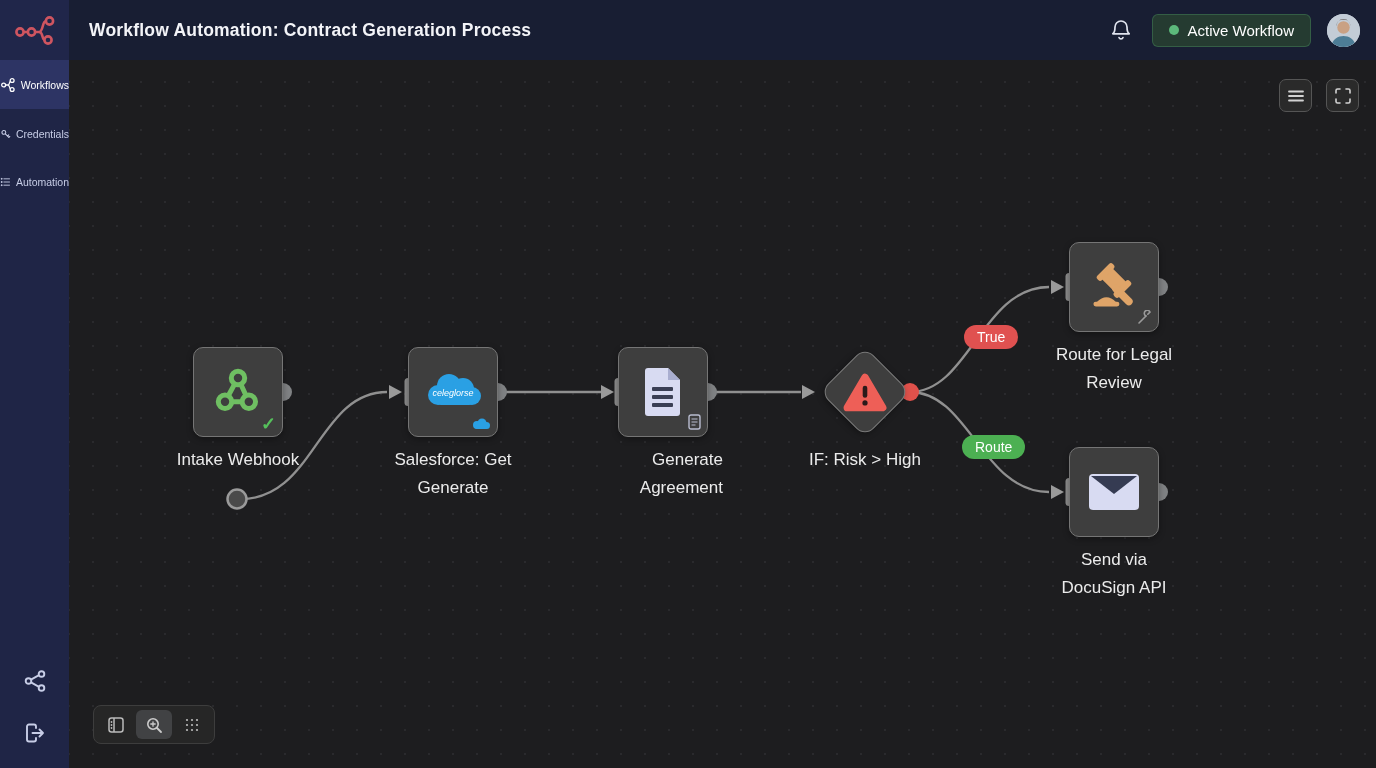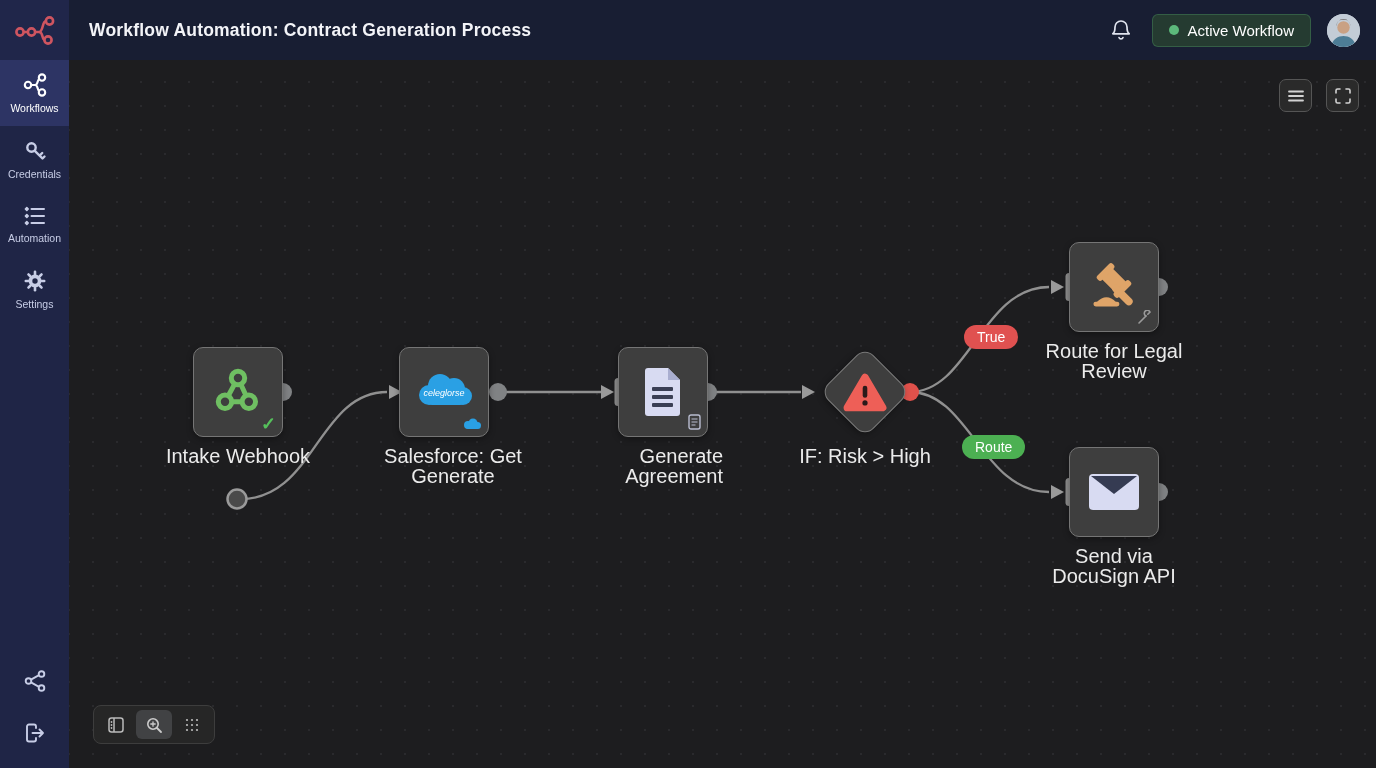--- a/index.html
+++ b/index.html
@@ -21,21 +21,21 @@
                   border:1px solid rgba(92,185,123,.28); border-radius:6px;
                   padding:6px 16px; height:33px; }
   .status-dot { width:10px; height:10px; border-radius:50%; background:#5cb97b; }
   .status-label { color:#ffffff; font-size:15px; }
   .avatar { width:33px; height:33px; border-radius:50%; overflow:hidden; background:#b9c4cf;
             flex:0 0 33px; }
 
   
   .sidebar { position:absolute; left:0; top:60px; width:69px; height:708px;
              background:#1f2546; display:flex; flex-direction:column; z-index:25; }
-  .side-item { display:flex; flex-direction:column; align-items:center; gap:5px;
+  .side-item { display:flex; align-items:center; gap:5px;
                padding:13px 0 12px; cursor:pointer; width:69px; }
   .side-item .lbl { font-size:10.5px; color:#c7cde6; }
   .side-item.active { background:#2d3464; }
   .side-item.active .lbl { color:#ffffff; }
   .side-spacer { flex:1; }
   .side-bottom { display:flex; flex-direction:column; align-items:center; gap:26px;
                  padding-bottom:22px; }
   .side-icon-btn { width:26px; height:26px; display:flex; align-items:center;
                    justify-content:center; cursor:pointer; }
 
@@ -45,21 +45,21 @@
             background-image:radial-gradient(#2a2a2d 1.2px, transparent 1.2px);
             background-size:24px 24px; background-position:12px 10px; }
   .edges { position:absolute; left:0; top:0; width:1307px; height:708px; }
 
   .node { position:absolute; width:90px; height:90px; background:#3e3e3e;
           border:1.5px solid #757575; border-radius:10px; display:flex;
           align-items:center; justify-content:center; cursor:pointer;
           box-shadow:0 2px 6px rgba(0,0,0,.35); }
   .node .corner-badge { position:absolute; right:6px; bottom:3px; line-height:1; }
   .check-glyph { color:#55c05b; font-size:18px; font-weight:700; }
-  .node-label { position:absolute; color:#ebebeb; font-size:20px; line-height:20px;
+  .node-label { position:absolute; color:#ebebeb; font-size:17px; line-height:28px;
                 text-align:center; }
 
   .diamond { position:absolute; width:64px; height:64px; background:#3e3e3e;
              border:1.5px solid #7a7a7a; border-radius:12px; transform:rotate(45deg);
              display:flex; align-items:center; justify-content:center; cursor:pointer;
              box-shadow:0 2px 6px rgba(0,0,0,.35); }
   .diamond .inner { transform:rotate(-45deg); display:flex; }
 
   .edge-pill { position:absolute; color:#ffffff; font-size:14px; padding:4px 13px;
                border-radius:13px; cursor:default; }
@@ -144,37 +144,20 @@
         <g stroke="#c7cde6" stroke-width="2" stroke-linecap="round">
           <path d="M8.5 4 H21 M8.5 11 H21 M8.5 18 H21"></path>
         </g>
         <g fill="#c7cde6">
           <rect x="2" y="2.2" width="3.6" height="3.6" rx="0.8" transform="rotate(45 3.8 4)"></rect>
           <rect x="2" y="9.2" width="3.6" height="3.6" rx="0.8" transform="rotate(45 3.8 11)"></rect>
           <rect x="2" y="16.2" width="3.6" height="3.6" rx="0.8" transform="rotate(45 3.8 18)"></rect>
         </g>
       </svg>
       <span class="lbl">Automation</span>
-    </div>
-    <div class="side-item">
-      <svg width="24" height="24" viewBox="0 0 24 24">
-        <g fill="#c7cde6">
-          <rect x="10.7" y="1.5" width="2.6" height="5" rx="1.2"></rect>
-          <rect x="10.7" y="1.5" width="2.6" height="5" rx="1.2" transform="rotate(45 12 12)"></rect>
-          <rect x="10.7" y="1.5" width="2.6" height="5" rx="1.2" transform="rotate(90 12 12)"></rect>
-          <rect x="10.7" y="1.5" width="2.6" height="5" rx="1.2" transform="rotate(135 12 12)"></rect>
-          <rect x="10.7" y="1.5" width="2.6" height="5" rx="1.2" transform="rotate(180 12 12)"></rect>
-          <rect x="10.7" y="1.5" width="2.6" height="5" rx="1.2" transform="rotate(225 12 12)"></rect>
-          <rect x="10.7" y="1.5" width="2.6" height="5" rx="1.2" transform="rotate(270 12 12)"></rect>
-          <rect x="10.7" y="1.5" width="2.6" height="5" rx="1.2" transform="rotate(315 12 12)"></rect>
-          <circle cx="12" cy="12" r="6.4"></circle>
-          <circle cx="12" cy="12" r="2.7" fill="#1f2546"></circle>
-        </g>
-      </svg>
-      <span class="lbl">Settings</span>
     </div>
     <div class="side-spacer"></div>
     <div class="side-bottom">
       <div class="side-icon-btn">
         <svg width="24" height="24" viewBox="0 0 24 24">
           <g fill="none" stroke="#c7cde6" stroke-width="1.9">
             <circle cx="5.5" cy="12" r="2.8"></circle>
             <circle cx="18.5" cy="5" r="2.8"></circle>
             <circle cx="18.5" cy="19" r="2.8"></circle>
             <path d="M8 10.7 L16 6.2 M8 13.3 L16 17.8"></path>
@@ -234,21 +217,21 @@
         <g stroke="#6fbf62" stroke-width="4.6" fill="#3e3e3e">
           <circle cx="24" cy="11" r="6.2"></circle>
           <circle cx="12" cy="33" r="6.2"></circle>
           <circle cx="34" cy="33" r="6.2"></circle>
         </g>
       </svg>
       <span class="corner-badge check-glyph">✓</span>
     </div>
     <div class="node-label" style="left:69px; top:386px; width:200px;">Intake Webhook</div>
 
-    <div class="node" style="left:330px; top:287px;">
+    <div class="node" style="left:339px; top:287px;">
       <svg width="62" height="42" viewBox="0 0 62 42">
         <g fill="#2aa0e4">
           <circle cx="16" cy="24" r="10"></circle>
           <circle cx="27" cy="15" r="12"></circle>
           <circle cx="41" cy="18" r="11"></circle>
           <circle cx="50" cy="25" r="9"></circle>
           <rect x="12" y="20" width="42" height="14" rx="7"></rect>
         </g>
         <text x="31" y="25" text-anchor="middle" font-size="9" font-style="italic" fill="#ffffff" font-family="Liberation Sans, sans-serif">celeglorse</text>
       </svg>

